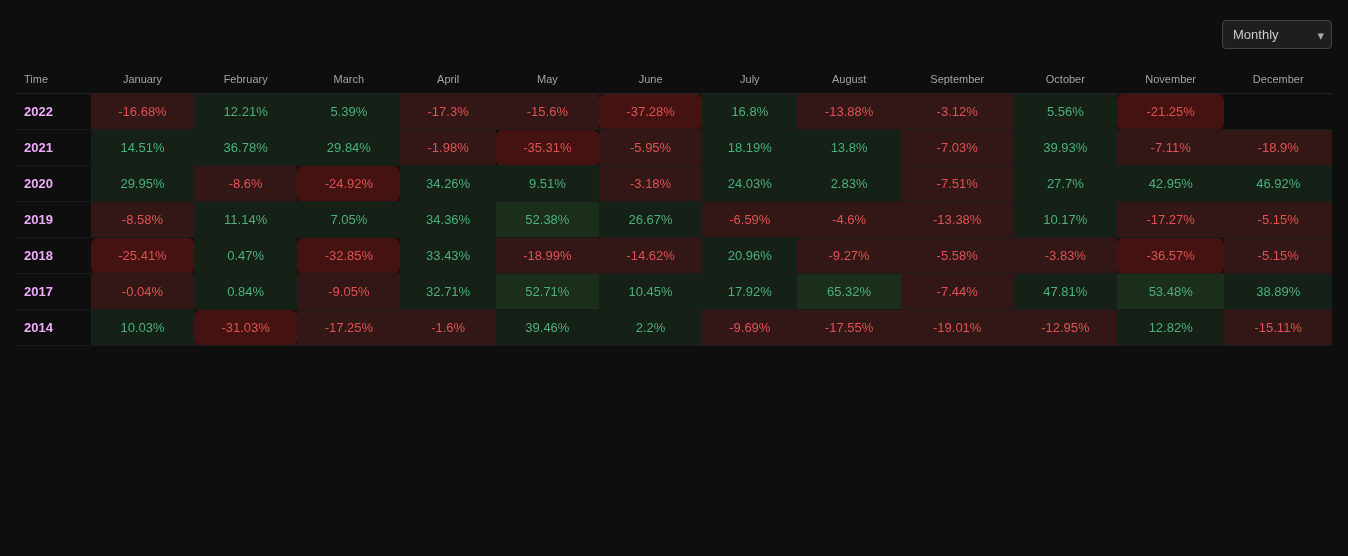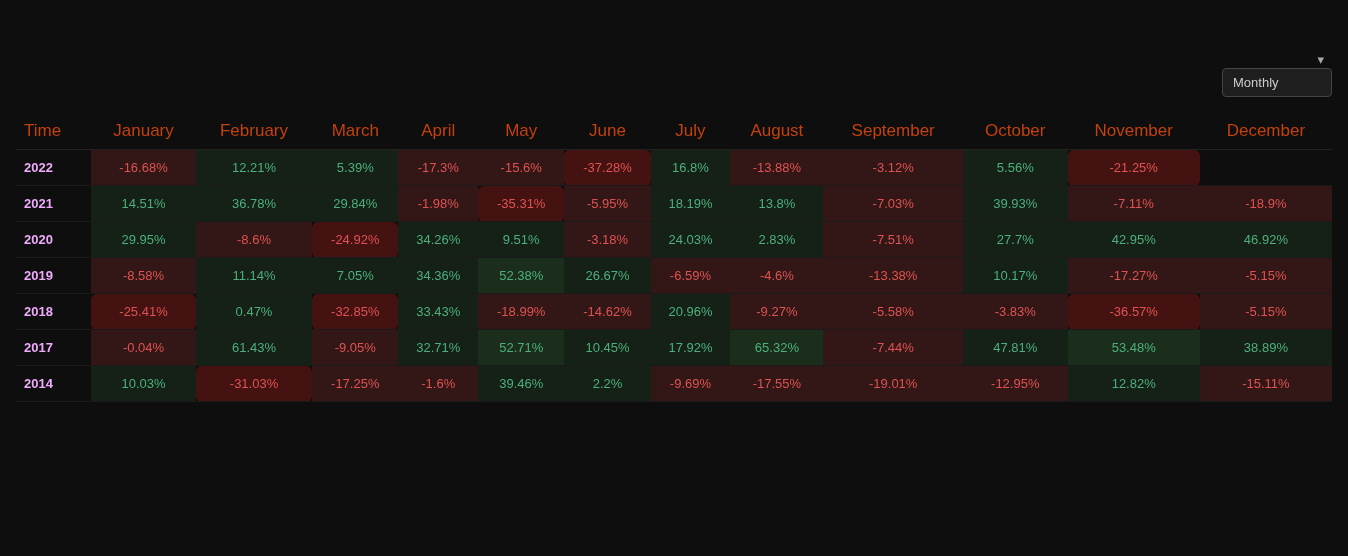--- a/index.html
+++ b/index.html
@@ -44,41 +44,40 @@
     .select-wrapper select {
       background: #1e1e1e;
       color: #ccc;
       border: 1px solid #444;
       border-radius: 4px;
       padding: 6px 28px 6px 10px;
       font-size: 13px;
       appearance: none;
       cursor: pointer;
       min-width: 110px;
-      margin-top: 48px;
     }
     .select-wrapper::after {
       content: '▾';
       position: absolute;
       right: 8px;
       top: 50%;
       transform: translateY(-50%);
       color: #aaa;
       pointer-events: none;
     }
     table {
       width: 100%;
       border-collapse: collapse;
     }
     th {
-      color: #c2410c;
+      color: #a3a3a3;
       font-weight: 500;
       padding: 8px 4px;
       text-align: center;
-      font-size: 17px;
+      font-size: 11px;
       border-bottom: 1px solid #222;
     }
     th:first-child {
       text-align: left;
       padding-left: 8px;
     }
     td {
       padding: 10px 4px;
       text-align: center;
       font-size: 13px;
@@ -207,21 +206,21 @@
         <td class="pos pos-bg">20.96%</td>
         <td class="neg neg-bg">-9.27%</td>
         <td class="neg neg-bg">-5.58%</td>
         <td class="neg neg-bg">-3.83%</td>
         <td class="neg neg-bg-dark">-36.57%</td>
         <td class="neg neg-bg">-5.15%</td>
       </tr>
       <tr>
         <td>2017</td>
         <td class="neg neg-bg">-0.04%</td>
-        <td class="pos pos-bg">61.43%</td>
+        <td class="pos pos-bg">0.84%</td>
         <td class="neg neg-bg">-9.05%</td>
         <td class="pos pos-bg">32.71%</td>
         <td class="pos pos-bg-bright">52.71%</td>
         <td class="pos pos-bg">10.45%</td>
         <td class="pos pos-bg">17.92%</td>
         <td class="pos pos-bg-bright">65.32%</td>
         <td class="neg neg-bg">-7.44%</td>
         <td class="pos pos-bg">47.81%</td>
         <td class="pos pos-bg-bright">53.48%</td>
         <td class="pos pos-bg">38.89%</td>

